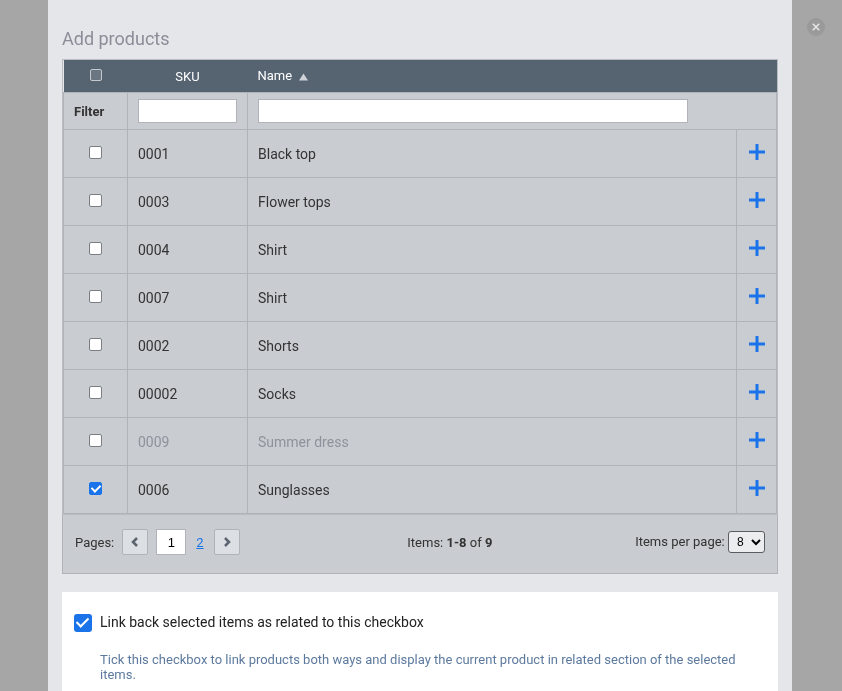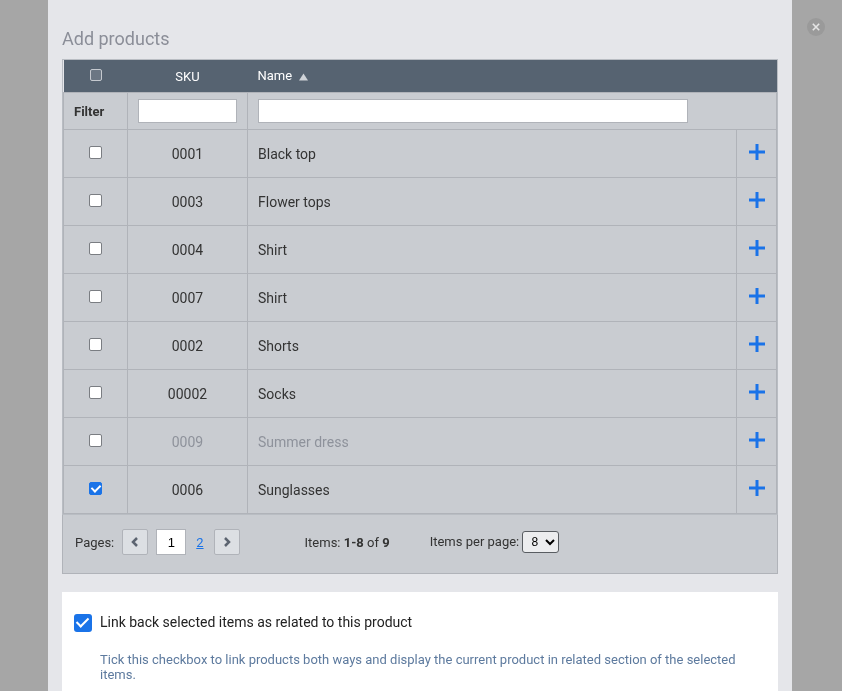--- a/index.html
+++ b/index.html
@@ -75,21 +75,21 @@
   .filter-label { font-weight: 700; font-size: 13px; }
   .filter-input {
     width: 100%;
     height: 24px;
     border: 1px solid #b0b3b9;
     background: #fff;
     font-size: 13px;
     padding: 0 4px;
   }
   .col-chk { width: 64px; text-align: center; }
-  .col-sku { width: 120px; text-align: center; padding-right: 10px !important; }
+  .col-sku { width: 120px; text-align: left; padding-right: 10px !important; }
   .col-name { width: auto; }
   .col-add { width: 40px; text-align: center; }
   tbody td {
     background: #c9ccd1;
     border: 1px solid #b0b3b9;
     padding: 12px 10px;
     font-size: 14px;
   }
   tbody tr.muted td { color: #8e929b; }
   .row-check {
@@ -133,20 +133,21 @@
   .pager {
     margin: 0 14px;
     background: #c9ccd1;
     border: 1px solid #b0b3b9;
     border-top: none;
     padding: 14px 12px 18px;
     display: flex;
     align-items: center;
     gap: 24px;
     font-size: 13px;
+    justify-content: space-between;
   }
   .pager .pages {
     display: flex;
     align-items: center;
     gap: 8px;
   }
   .pg-btn {
     width: 26px; height: 26px;
     border: 1px solid #b0b3b9;
     background: #dcdfe3;
@@ -369,21 +370,21 @@
       <span>Items per page:</span>
       <select class="ipp-select">
         <option>8</option>
       </select>
     </div>
   </div>
 
   <div class="link-back-box">
     <div class="link-back-row">
       <input type="checkbox" class="lb-check" checked="" style="">
-      <span class="lb-label">Link back selected items as related to this product</span>
+      <span class="lb-label">Link back selected items as related to this checkbox</span>
     </div>
     <div class="lb-hint">Tick this checkbox to link products both ways and display the current product in related section of the selected items.</div>
   </div>
 
 </div>
 
 <span class="close-x">
   <svg viewBox="0 0 10 10">
       <path d="M1 1 L9 9 M9 1 L1 9" stroke="#e5e5e5" stroke-width="2"></path>
     </svg>

